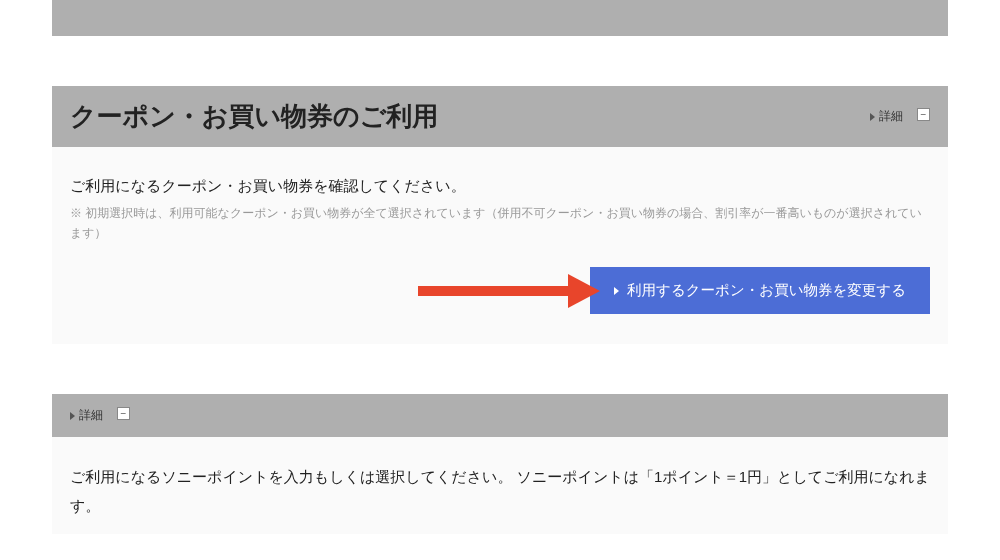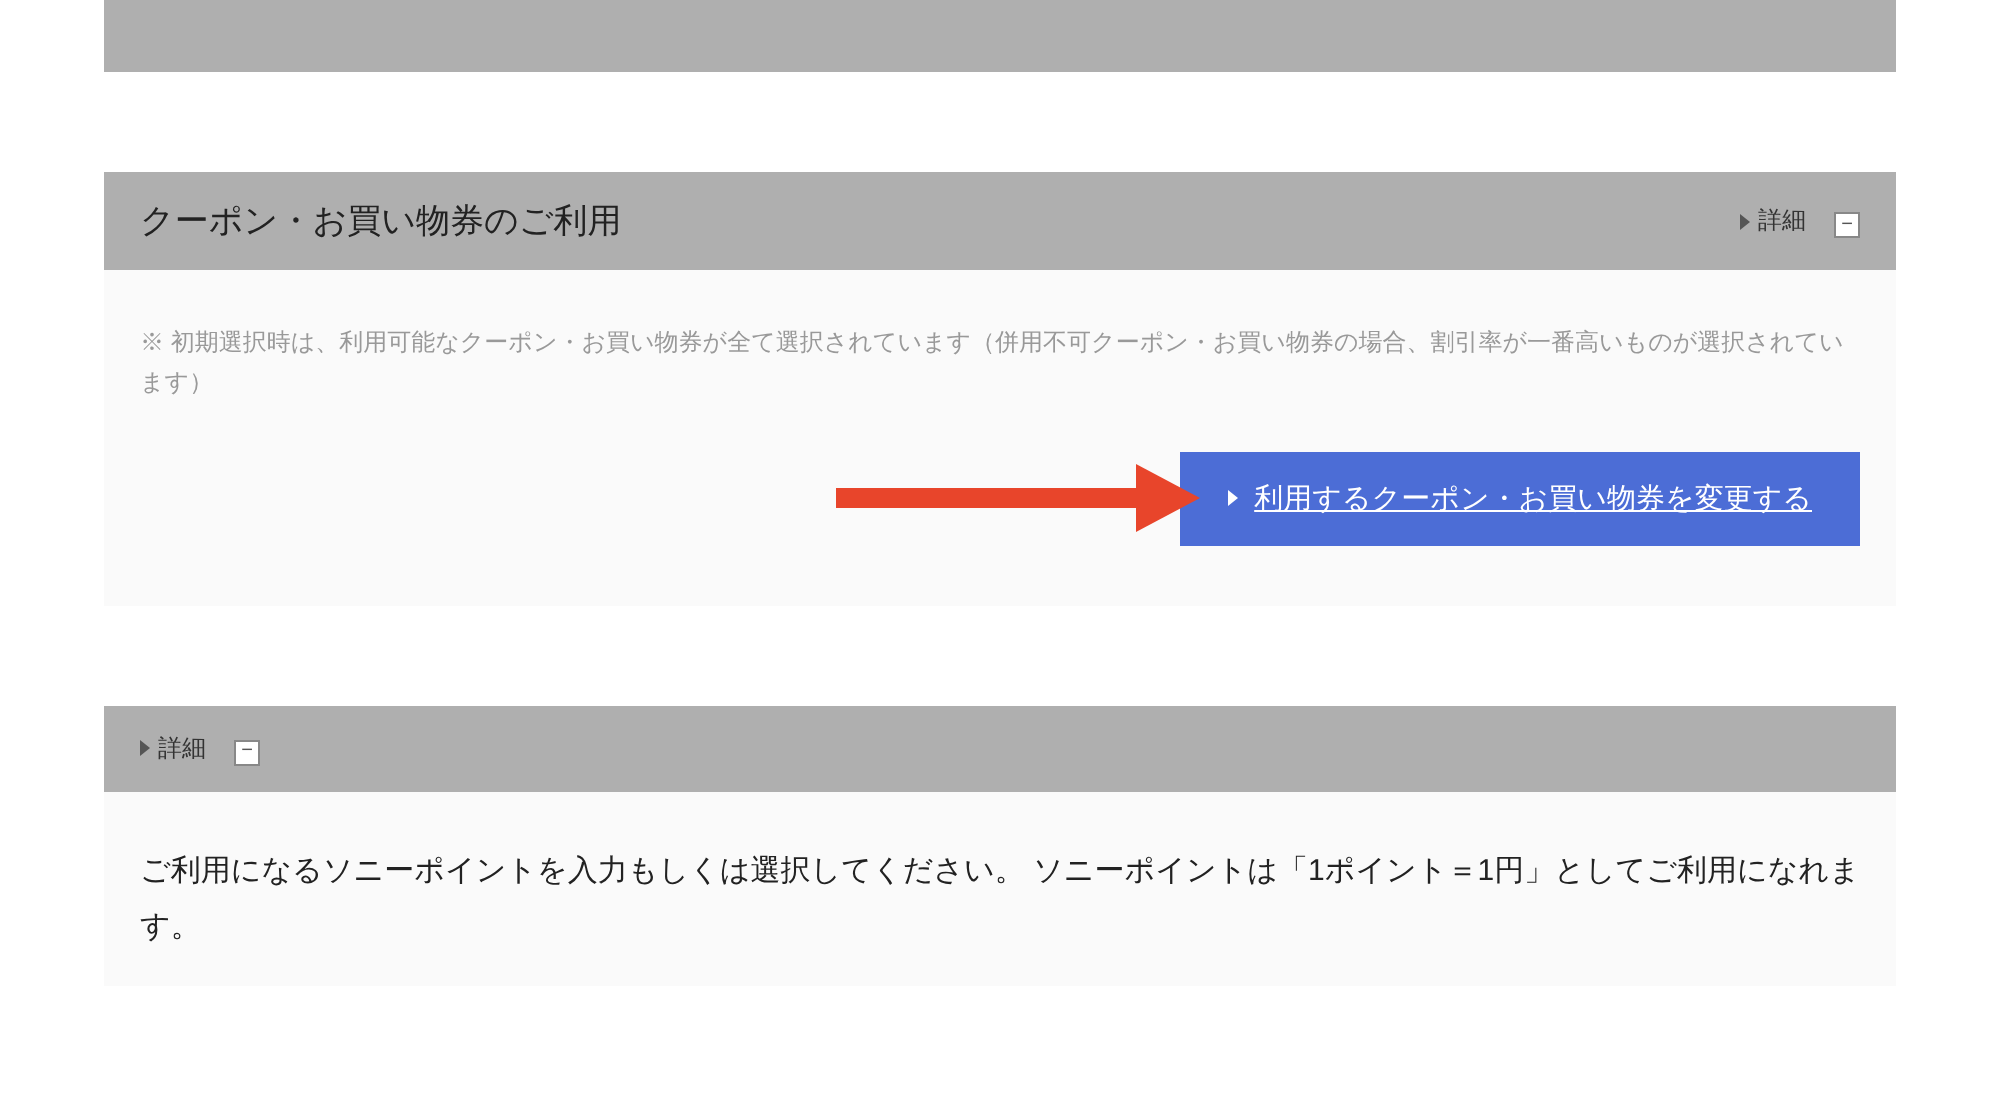--- a/index.html
+++ b/index.html
@@ -26,27 +26,27 @@
       margin-bottom: 50px;
     }
     .section-header {
       background: #afafaf;
       padding: 13px 18px;
       display: flex;
       justify-content: space-between;
       align-items: center;
     }
     .section-title {
-      font-size: 17px;
-      font-weight: 400;
+      font-size: 26px;
+      font-weight: 700;
       color: #222;
     }
     .section-header-right {
       display: flex;
-      align-items: flex-end;
+      align-items: flex-start;
       gap: 14px;
     }
     .detail-link {
       font-size: 12px;
       color: #333;
       display: flex;
       align-items: center;
       gap: 4px;
     }
     .caret-right {
@@ -120,21 +120,20 @@
     .primary-button {
       background: #4c6dd6;
       color: #fff;
       border: none;
       padding: 14px 24px;
       font-size: 14.5px;
       display: flex;
       align-items: center;
       gap: 8px;
       cursor: pointer;
-      text-decoration: underline;
     }
     .primary-button .caret-right-white {
       display: inline-block;
       width: 0;
       height: 0;
       border-top: 4px solid transparent;
       border-bottom: 4px solid transparent;
       border-left: 5px solid #fff;
     }
     .section2-body {
@@ -155,20 +154,21 @@
         <div class="detail-link">
           <span class="caret-right"></span>
           <span>詳細</span>
         </div>
         <div class="minus-box">
           <span>−</span>
         </div>
       </div>
     </div>
     <div class="section-body">
+      <div class="body-line">ご利用になるクーポン・お買い物券を確認してください。</div>
       <div class="body-note">※ 初期選択時は、利用可能なクーポン・お買い物券が全て選択されています（併用不可クーポン・お買い物券の場合、割引率が一番高いものが選択されています）</div>
       <div class="button-row">
         <div class="arrow-wrap">
           <div class="arrow-shaft"></div>
           <div class="arrow-head"></div>
         </div>
         <button class="primary-button">
           <span class="caret-right-white"></span>
           <span>利用するクーポン・お買い物券を変更する</span>
         </button>

